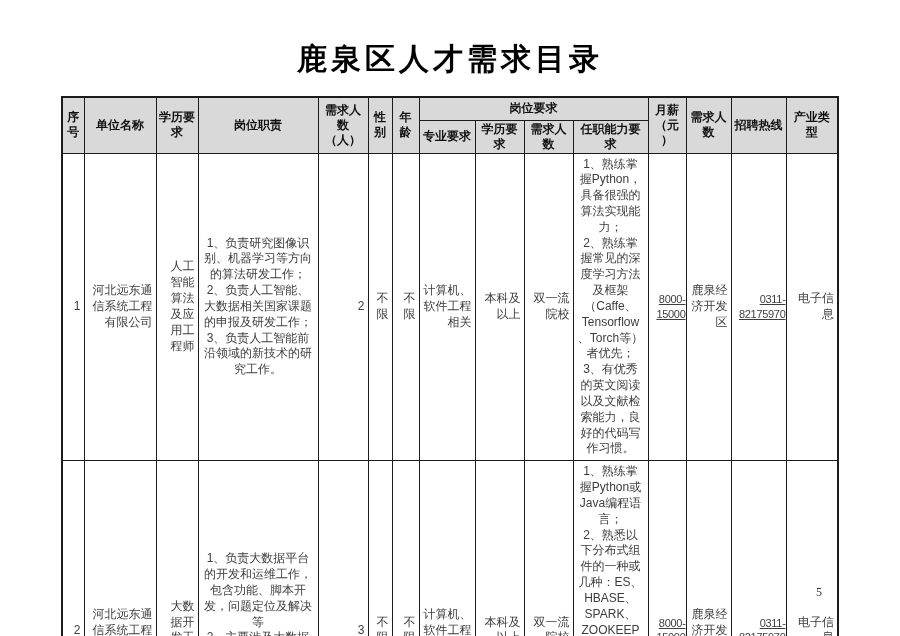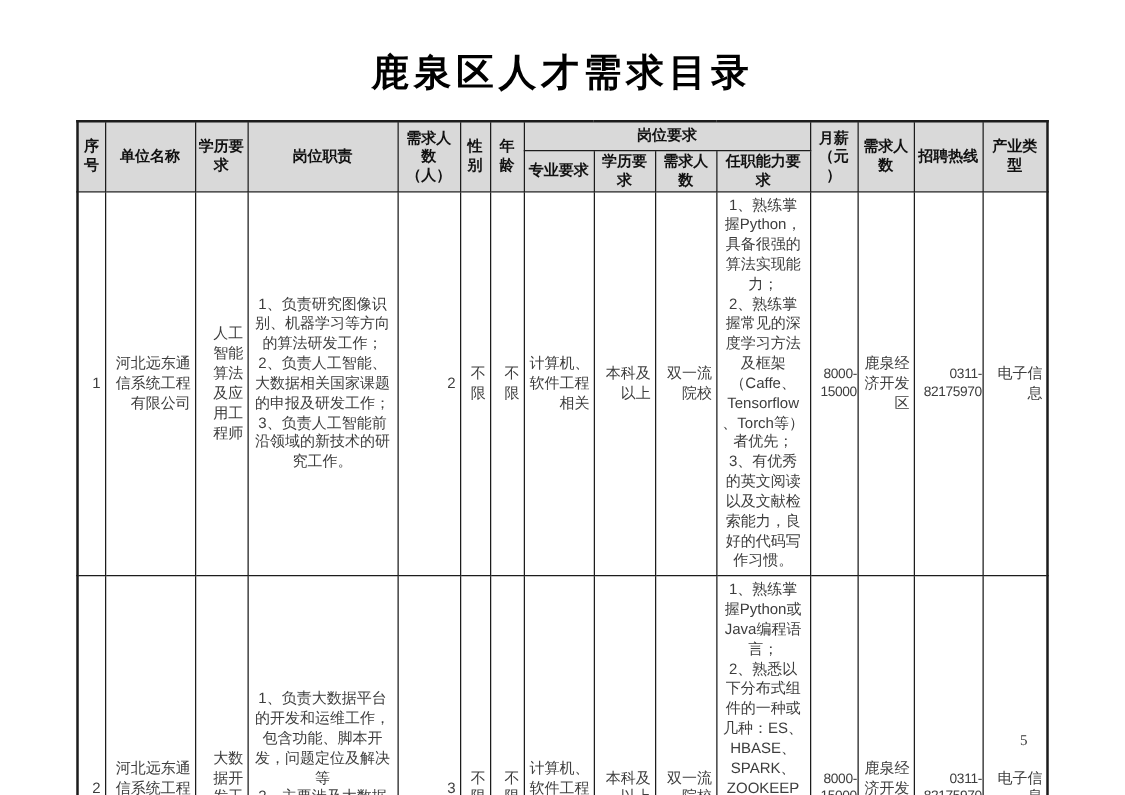--- a/index.html
+++ b/index.html
@@ -57,20 +57,21 @@
   }
   .doc-table td.cell-left {
     text-align: center;
     white-space: pre-line;
     padding: 3px 4px;
   }
   .doc-table td.cell-num {
     padding: 2px 0;
     font-size: 11px;
     letter-spacing: -0.3px;
+    text-decoration: underline;
   }
   thead tr { height: 23px; margin-top: 28px; }
   tr.body-row-1 { height: 209px; }
   tr.body-row-2 { height: 219px; }
   .page-number {
     position: absolute;
     top: 585px;
     right: 78px;
     font-family: "Liberation Serif", "DejaVu Serif", serif;
     font-size: 12px;

